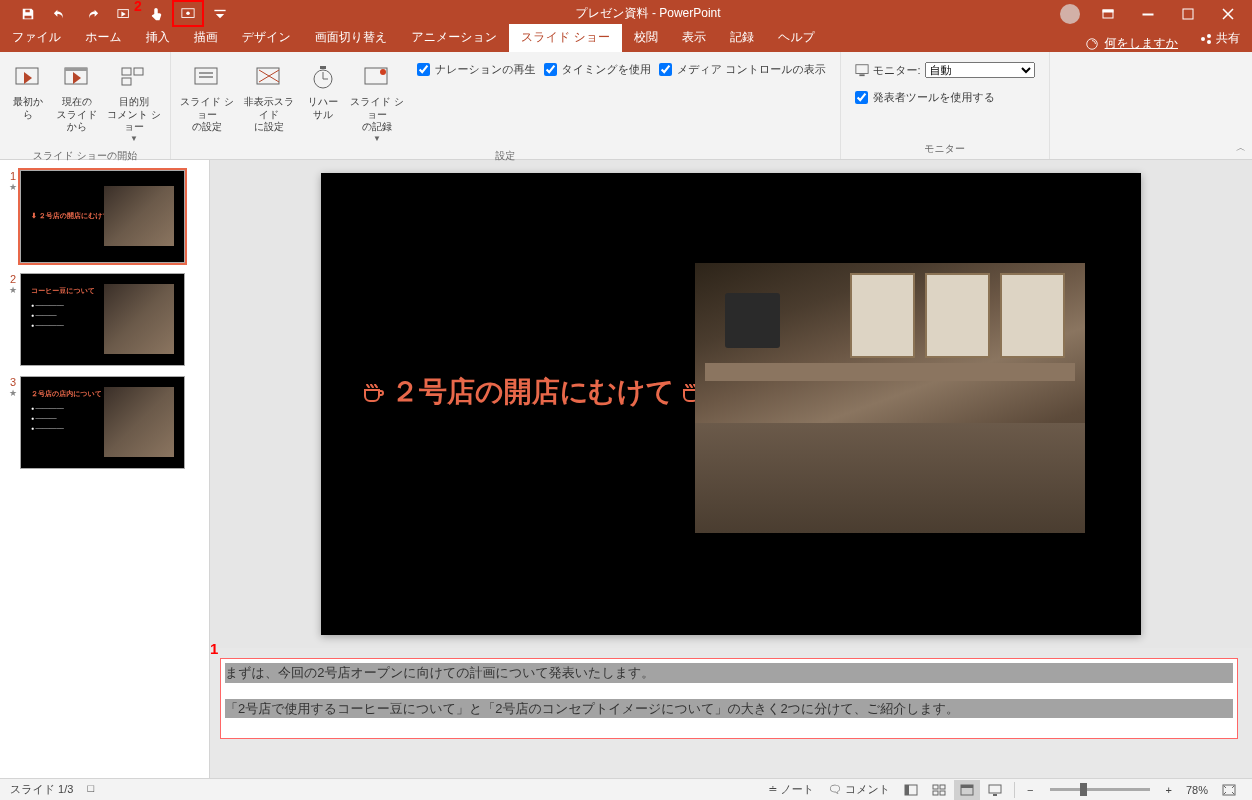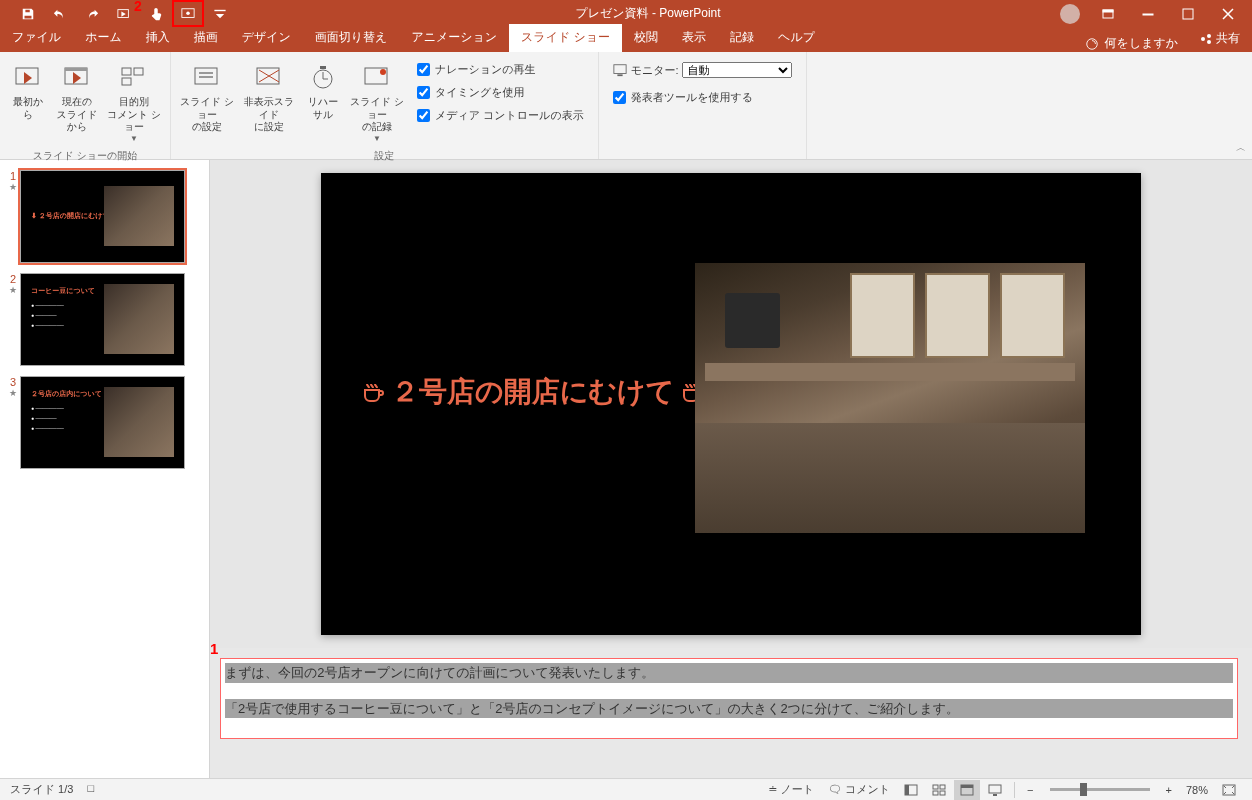--- a/index.html
+++ b/index.html
@@ -16,35 +16,35 @@
 .window-controls { display: flex; align-items: center; gap: 0; padding-right: 4px; }
 .win-btn { width: 40px; height: 27px; display: flex; align-items: center; justify-content: center; cursor: pointer; }
 .win-btn svg { width: 12px; height: 12px; fill: #fff; stroke: #fff; }
 .user-area { display: flex; align-items: center; gap: 6px; margin-right: 8px; opacity: 0.7; }
 .user-avatar { width: 20px; height: 20px; border-radius: 50%; background: #ddd; }
 
 
 .menu-bar { height: 25px; background: #b7472a; display: flex; align-items: flex-end; color: #fff; font-size: 12px; }
 .menu-item { padding: 5px 12px 6px; cursor: pointer; }
 .menu-item.active { background: #fff; color: #b7472a; }
-.menu-right { margin-left: auto; display: flex; align-items: flex-start; padding-right: 10px; gap: 10px; }
+.menu-right { margin-left: auto; display: flex; align-items: flex-start; padding-right: 10px; gap: 10px; text-decoration: underline; }
 .tell-me { display: flex; align-items: center; gap: 6px; }
 .share-btn { display: flex; align-items: center; gap: 4px; }
 
 
 .ribbon { height: 108px; background: #f3f3f3; border-bottom: 1px solid #d4d4d4; display: flex; position: relative; }
 .ribbon-group { display: flex; flex-direction: column; align-items: center; border-right: 1px solid #e1e1e1; padding: 2px 6px 0 6px; }
 .ribbon-group-body { flex: 1; display: flex; align-items: flex-start; gap: 2px; padding-top: 4px; }
 .ribbon-group-label { font-size: 10px; color: #666; padding: 2px 0 3px; text-align: center; width: 100%; }
 .ribbon-btn-lg { display: flex; flex-direction: column; align-items: center; width: 50px; padding: 4px 2px; cursor: pointer; text-align: center; }
 .ribbon-btn-lg.wide { width: 60px; }
 .ribbon-btn-lg.narrow { width: 44px; }
 .ribbon-btn-icon { width: 32px; height: 32px; display: flex; align-items: center; justify-content: center; }
 .ribbon-btn-label { font-size: 10px; color: #3b3b3b; line-height: 1.25; margin-top: 2px; }
-.checkbox-stack { display: flex; flex-direction: column; gap: 8px; padding: 4px 8px; }
+.checkbox-stack { display: flex; flex-direction: row; gap: 8px; padding: 4px 8px; }
 .checkbox-row { display: flex; align-items: center; gap: 5px; font-size: 11px; color: #3b3b3b; cursor: pointer; }
 .checkbox-row input { width: 13px; height: 13px; }
 .monitor-row { display: flex; align-items: center; gap: 4px; font-size: 11px; color: #3b3b3b; padding: 4px 8px; }
 .monitor-row select { width: 110px; font-size: 11px; }
 .ribbon-collapse { position: absolute; right: 6px; bottom: 4px; cursor: pointer; color: #666; font-size: 10px; }
 
 
 .main-area { flex: 1; display: flex; background: #e6e6e6; min-height: 0; }
 .thumb-panel { width: 210px; background: #fff; border-right: 1px solid #d4d4d4; overflow-y: auto; padding: 8px 0; }
 .thumb-item { display: flex; padding: 2px 10px 8px 6px; }
@@ -294,20 +294,21 @@
             <rect x="5" y="13" width="6" height="2" fill="#666"></rect>
           </svg>
         <span>モニター:</span>
         <select><option>自動</option></select>
       </div>
       <label class="checkbox-row" style="padding:6px 8px;">
           <input type="checkbox" checked="" style="">
           <span>発表者ツールを使用する</span>
         </label>
     </div>
+    <div class="ribbon-group-label">モニター</div>
   </div>
   <div class="ribbon-collapse">︿</div>
 </div>
 
 <div class="main-area">
   <div class="thumb-panel">
     <div class="thumb-item">
       <div class="thumb-num">
           <span>1</span>
           <span class="thumb-star">★</span>

